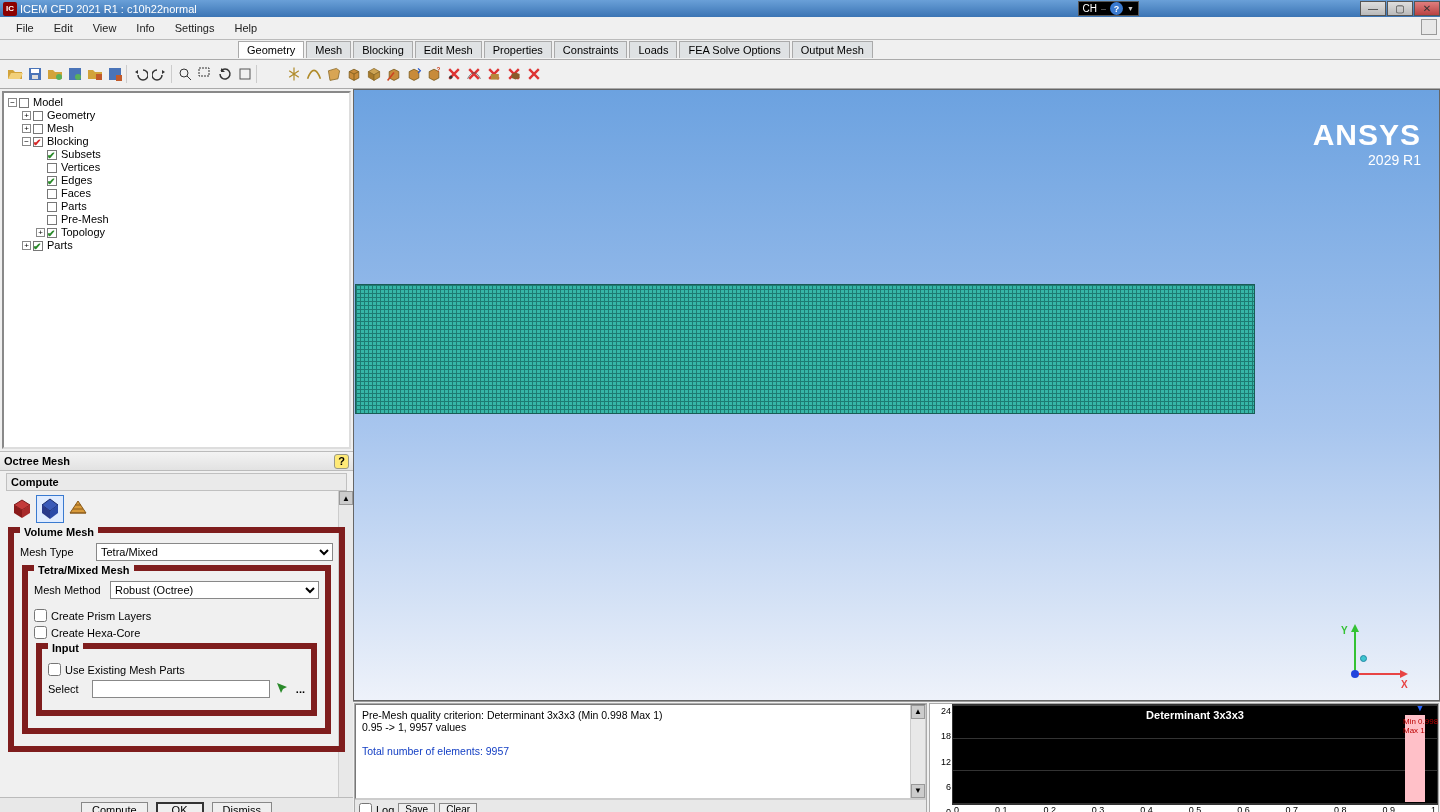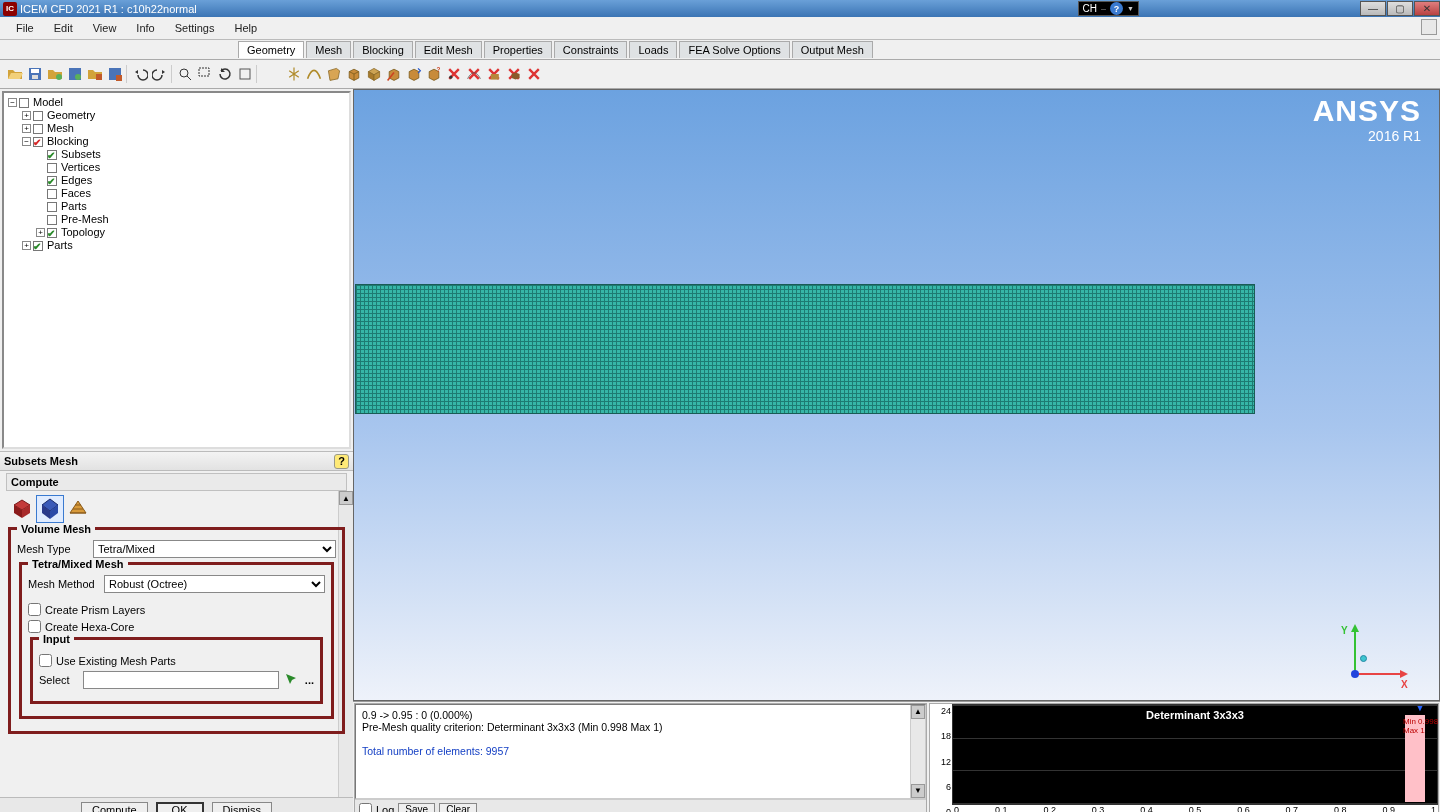--- a/index.html
+++ b/index.html
@@ -39,32 +39,32 @@
 .tree .lbl { padding-left:2px; color:#000;}
 
 .panel-title { height:20px; background:linear-gradient(#f3f3f3,#e2e2e2); display:flex;align-items:center;justify-content:space-between; padding:0 4px; font-weight:bold; border-top:1px solid #bbb; border-bottom:1px solid #bbb;}
 .panel-title .help{width:15px;height:15px;background:#ffea77;border:1px solid #998;display:flex;align-items:center;justify-content:center;font-weight:bold;border-radius:3px;}
 .subhead { height:18px; background:#eaeaea; border:1px solid #c0c0c0; margin:2px 6px 0 6px; padding:0 4px; display:flex;align-items:center;font-weight:bold;}
 .compute-body { flex:1; overflow:auto; position:relative; padding:0 6px 4px 6px;}
 .compute-body .scrollbar{position:absolute;right:0;top:0;width:15px;height:100%;background:#e8e8e8;border-left:1px solid #ccc;}
 .mesh-icons { display:flex; gap:0; margin:4px 2px;}
 .mesh-icons .mi { width:28px;height:28px;border:1px solid transparent;display:flex;align-items:center;justify-content:center;}
 .mesh-icons .mi.sel{border:1px solid #3a7ad0;background:#e0ecff;}
-.fieldset { border:3px solid #7f1d1d; margin:4px 2px; padding:6px 6px 8px 6px; position:relative;}
+.fieldset { border:6px solid #7f1d1d; margin:4px 2px; padding:6px 6px 8px 6px; position:relative;}
 .fieldset > .legend{position:absolute;top:-7px;left:6px;background:#f0f0f0;padding:0 4px;font-weight:bold;font-size:11px;}
 .frow { display:flex; align-items:center; gap:4px; margin:4px 0;}
 .frow label { width:72px; font-size:11px;}
 .frow select, .frow input[type=text]{ flex:1; font-size:11px; height:18px; border:1px solid #888; background:#fff;}
 .btnrow { height:24px; display:flex; align-items:center; justify-content:center; gap:8px; background:#e8e8e8;border-top:1px solid #bbb; padding:2px 0;}
 .btnrow button{font-size:11px;padding:1px 10px;border:1px solid #888;background:#efefef;}
 .btnrow button.default{border:2px solid #333;padding:0 14px;}
 
 .rightcol { flex:1; display:flex; flex-direction:column; background:#666;}
 .viewport { flex:1; margin:1px; background:linear-gradient(to bottom,#6ca2e0 0%,#a7c5ee 55%,#eef2fa 100%); position:relative;}
-.brand { position:absolute; top:4px; right:18px; color:#fff; text-align:right;}
+.brand { position:absolute; top:28px; right:18px; color:#fff; text-align:right;}
 .brand .b1{font-size:30px;font-weight:bold;letter-spacing:1px;}
 .brand .b2{font-size:14px;}
 .mesh-block { position:absolute; left:2px; top:195px; width:898px; height:128px; background:#36b6a7; background-image:repeating-linear-gradient(to right,#1e7b72 0 1px,transparent 1px 4px),repeating-linear-gradient(to bottom,#1e7b72 0 1px,transparent 1px 4px); outline:1px solid #1a5c55;}
 .triad { position:absolute; bottom:14px; right:24px; }
 .triad .yl{position:absolute;bottom:50px;left:-4px;color:#34c234;font-size:10px;font-weight:bold;}
 .triad .xl{position:absolute;bottom:-4px;left:56px;color:#e84444;font-size:10px;font-weight:bold;}
 .triad .ball{position:absolute;left:15px;bottom:24px;width:7px;height:7px;border-radius:50%;background:#3fc5d0;border:1px solid #2288a3;}
 
 .bottom-panels{height:120px;display:flex;background:#f0f0f0;border-top:1px solid #999;}
 .log-panel{flex:1;display:flex;flex-direction:column;border:1px solid #aaa;margin:1px;}
@@ -358,21 +358,21 @@
                 <span class="exp">+</span>
                 <span class="chk ong"></span>
                 <span class="lbl">Parts</span>
               </li>
           </ul>
         </ul>
       </div>
     </div>
 
     <div class="panel-title">
-      <span>Subsets Mesh</span>
+      <span>Octree Mesh</span>
       <span class="help">?</span>
     </div>
     <div style="position:relative;flex:1;display:flex;flex-direction:column;min-height:0;">
     <div class="subhead">
           <span>Compute</span>
         </div>
     <div class="compute-body">
       <div class="scrollbar">
         <div style="position:absolute;top:0;right:0;width:14px;height:14px;background:#ccc;border:1px solid #999;display:flex;align-items:center;justify-content:center;font-size:8px;">▲</div>
       </div>
@@ -446,42 +446,42 @@
       <button class="default">OK</button>
       <button>Dismiss</button>
     </div>
     </div>
   </div>
 
   <div class="rightcol">
     <div class="viewport">
       <div class="brand">
         <div class="b1">ANSYS</div>
-        <div class="b2">2016 R1</div>
+        <div class="b2">2029 R1</div>
       </div>
       <div class="mesh-block"></div>
       <div class="triad">
         <svg width="70" height="70" viewBox="0 0 70 70">
           <line x1="10" y1="60" x2="55" y2="60" stroke="#e84444" stroke-width="2"></line>
           <polygon points="55,56 63,60 55,64" fill="#e84444"></polygon>
           <line x1="10" y1="60" x2="10" y2="18" stroke="#34c234" stroke-width="2"></line>
           <polygon points="6,18 10,10 14,18" fill="#34c234"></polygon>
           <circle cx="10" cy="60" r="4" fill="#2244dd"></circle>
         </svg>
         <span class="yl">Y</span>
         <span class="xl">X</span>
         <span class="ball"></span>
       </div>
     </div>
 
     <div class="bottom-panels">
       <div class="log-panel">
         <div class="log-text">
-          <div>0.9 -&gt; 0.95 : 0 (0.000%)</div>
           <div>Pre-Mesh quality criterion: Determinant 3x3x3 (Min 0.998 Max 1)</div>
+          <div>         0.95 -&gt; 1, 9957 values</div>
           <br>
           <div class="blue">Total number of elements: 9957</div>
           <div class="sb">
               <span>▲</span>
               <span>▼</span>
             </div>
         </div>
         <div class="log-ctrl">
           <input type="checkbox" style="">
           <span>Log</span>

